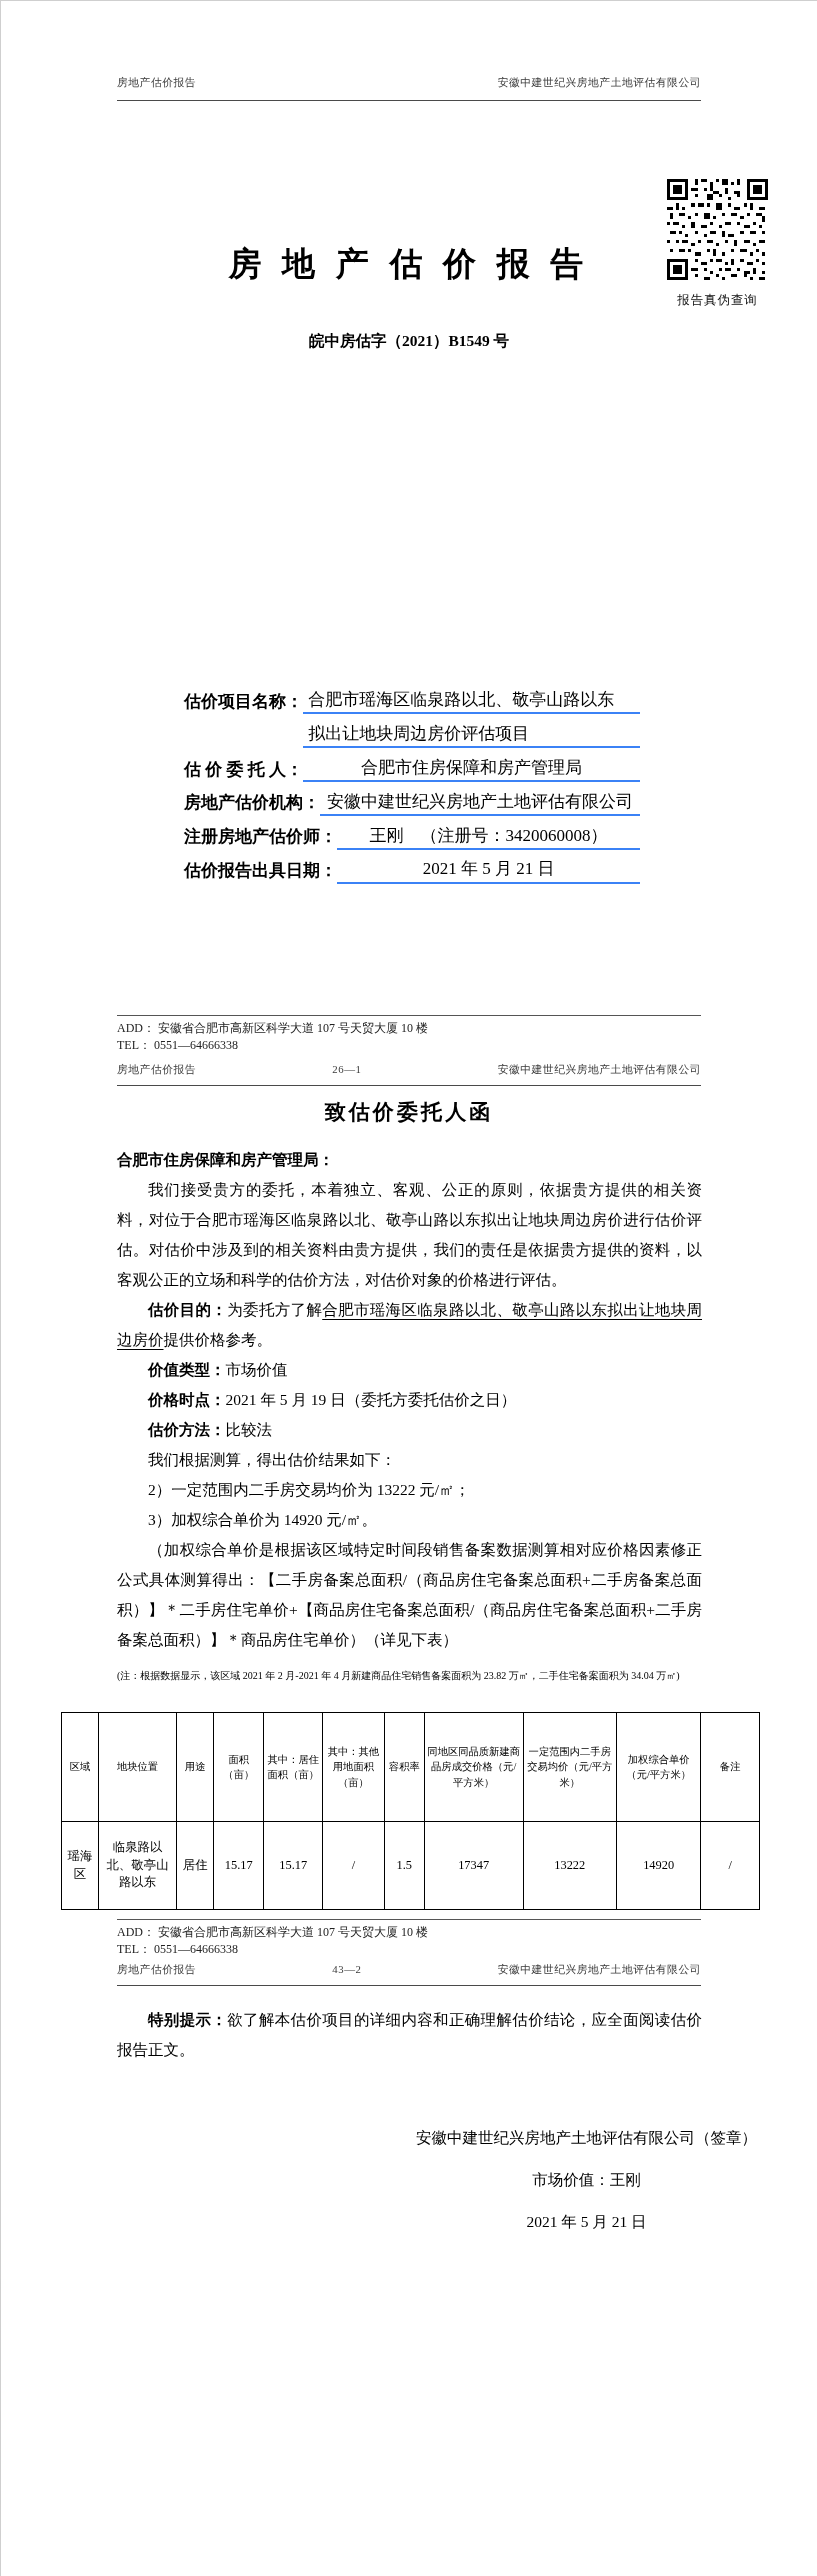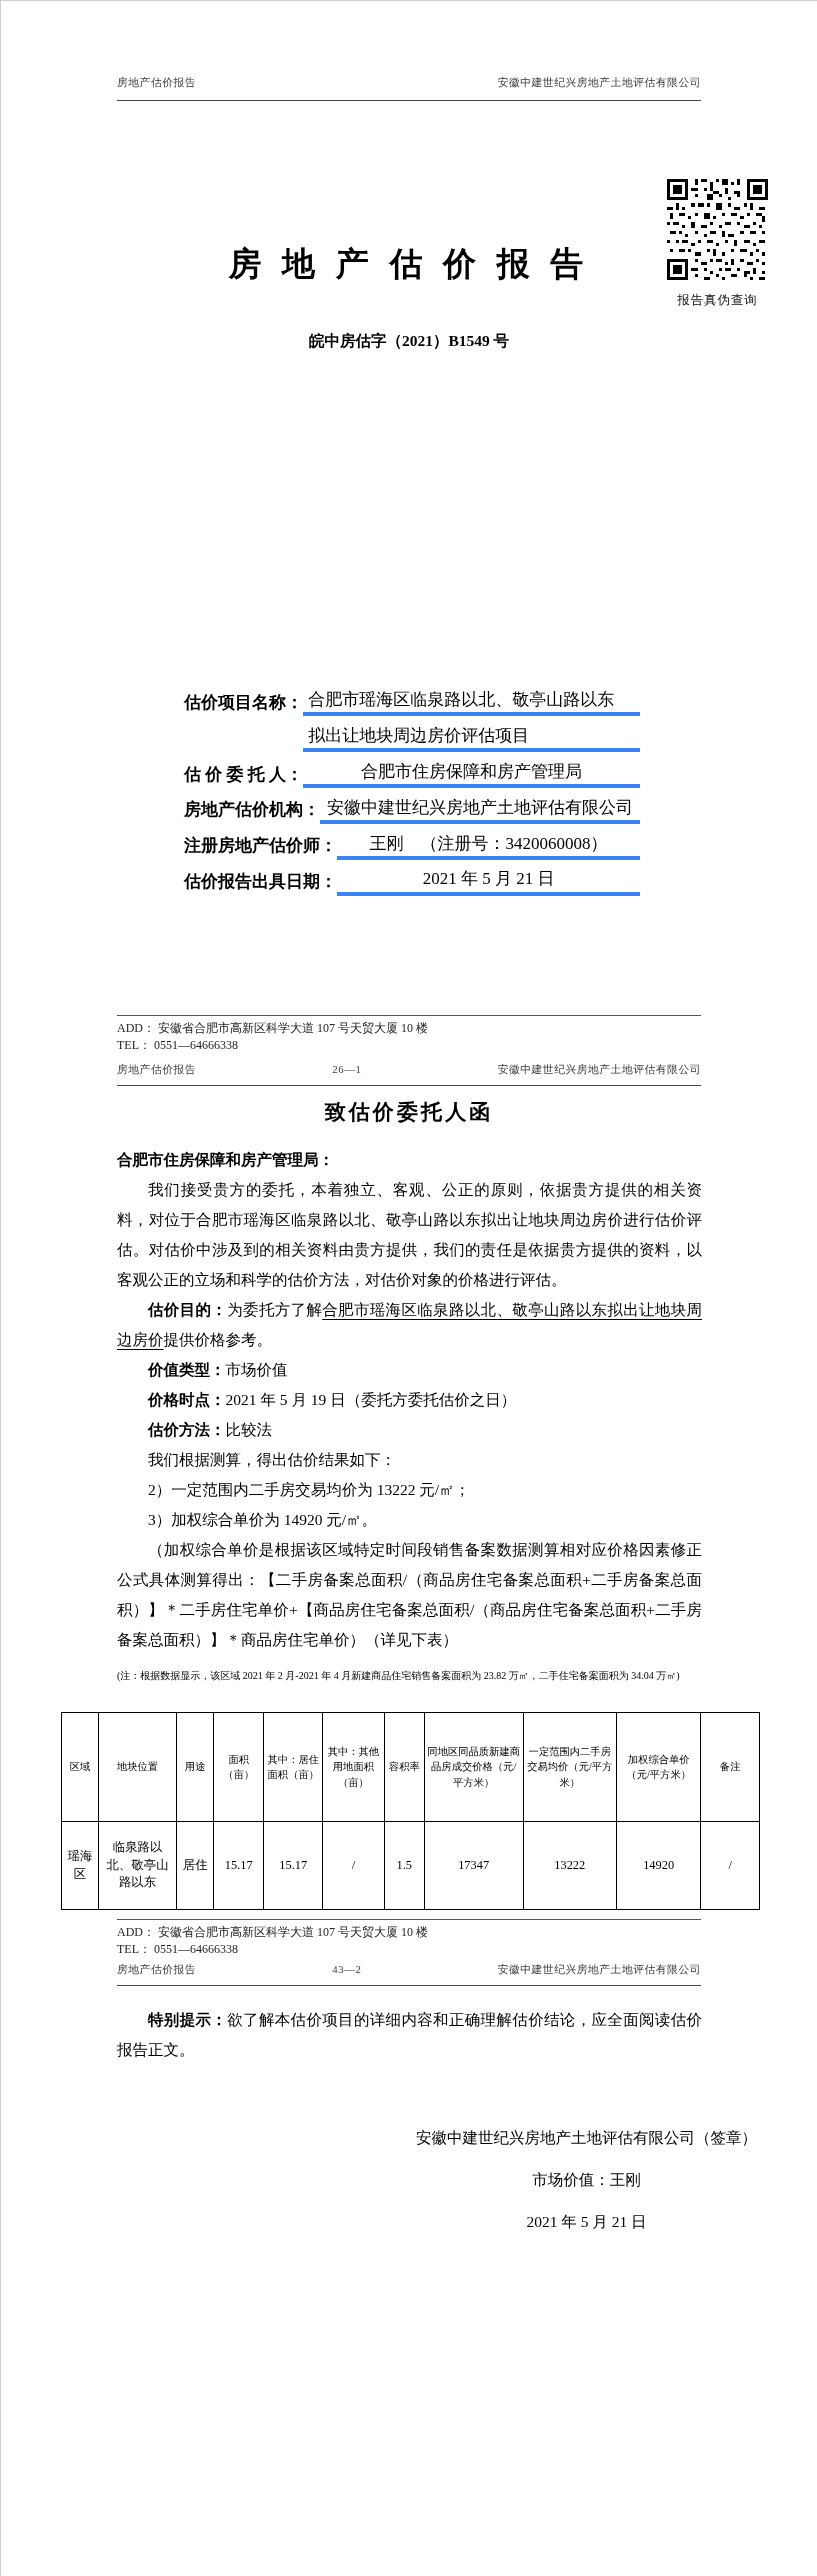--- a/index.html
+++ b/index.html
@@ -8,21 +8,21 @@
 .page{position:relative;width:818px;height:3318px;background:#fff;border:0.5px solid #cfcfcf;overflow:hidden}
 .pghead{position:absolute;left:116px;right:116px;display:flex;justify-content:space-between;align-items:baseline;font-size:10.8px;color:#3a3a3a;letter-spacing:0.5px}
 .rule{position:absolute;left:116px;right:116px;border-top:1px solid #4a4a4a}
 .qrwrap{position:absolute;left:666px;top:178px;width:101px;text-align:center}
 .qrcap{margin-top:10px;font-size:12.4px;letter-spacing:1px;color:#111}
 .title{position:absolute;left:0;right:0;top:241px;text-align:center;font-size:33px;font-weight:bold;letter-spacing:6.2px;color:#000}
 .docno{position:absolute;left:0;right:0;top:330px;text-align:center;font-size:15.5px;font-weight:bold}
 .fields{position:absolute;left:183px;top:688px;width:456px;font-size:17px;line-height:21.6px}
 .frow{display:flex;align-items:center;margin-bottom:8.8px}
 .flabel{font-weight:bold;white-space:nowrap}
-.fval{flex:1;border-bottom:4px solid #3b82f6;text-align:center;white-space:nowrap;padding:0 1px 1.5px 1px}
+.fval{flex:1;border-bottom:2px solid #3b82f6;text-align:center;white-space:nowrap;padding:0 1px 1.5px 1px}
 .fval.tl{text-align:left;padding-left:5.2px}
 .fsp{flex:0 0 auto}
 .footer{position:absolute;left:116px;right:116px;font-size:12px;line-height:17px;color:#222}
 .footer .frule{border-top:1px solid #555;margin-bottom:4.1px}
 .lettertitle{position:absolute;left:0;right:0;top:1097px;text-align:center;font-size:21px;font-weight:bold;letter-spacing:3.1px}
 .letter{position:absolute;left:116px;top:1144px;width:585px;font-size:15.5px;line-height:30px;text-align:justify}
 .letter p.ind{text-indent:2em}
 .letter .addr{font-weight:bold}
 .letter .u{text-decoration:underline;text-underline-offset:3.6px}
 .letter p.sm{font-size:10px;line-height:20.6px;margin-top:11px;text-align:left;text-indent:0}

